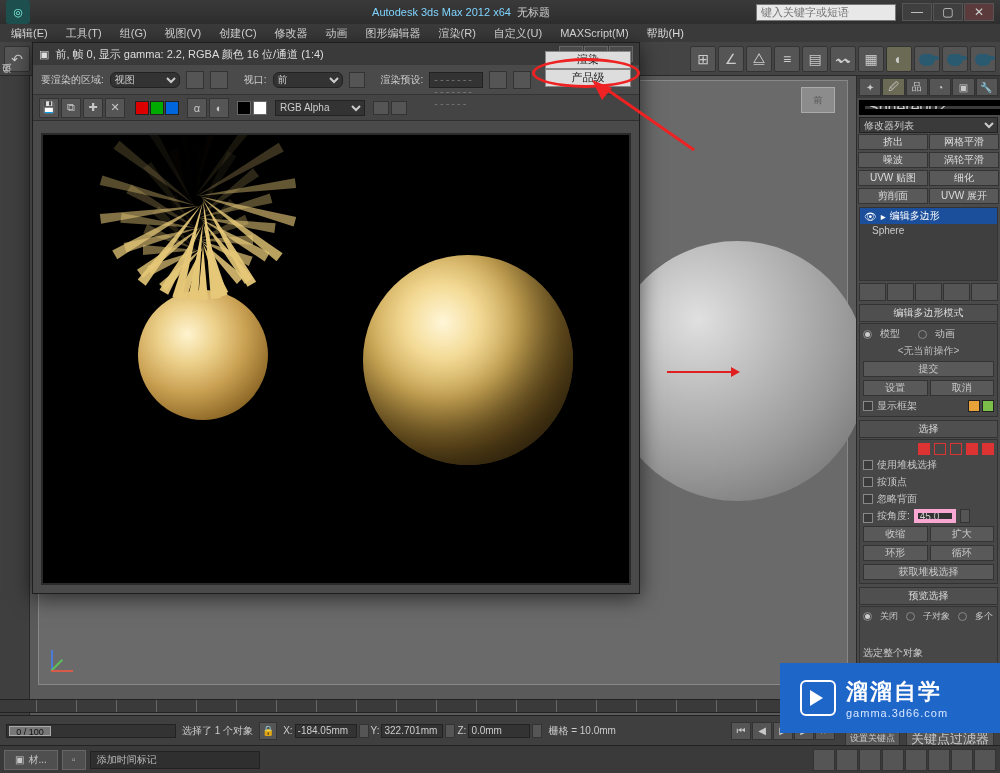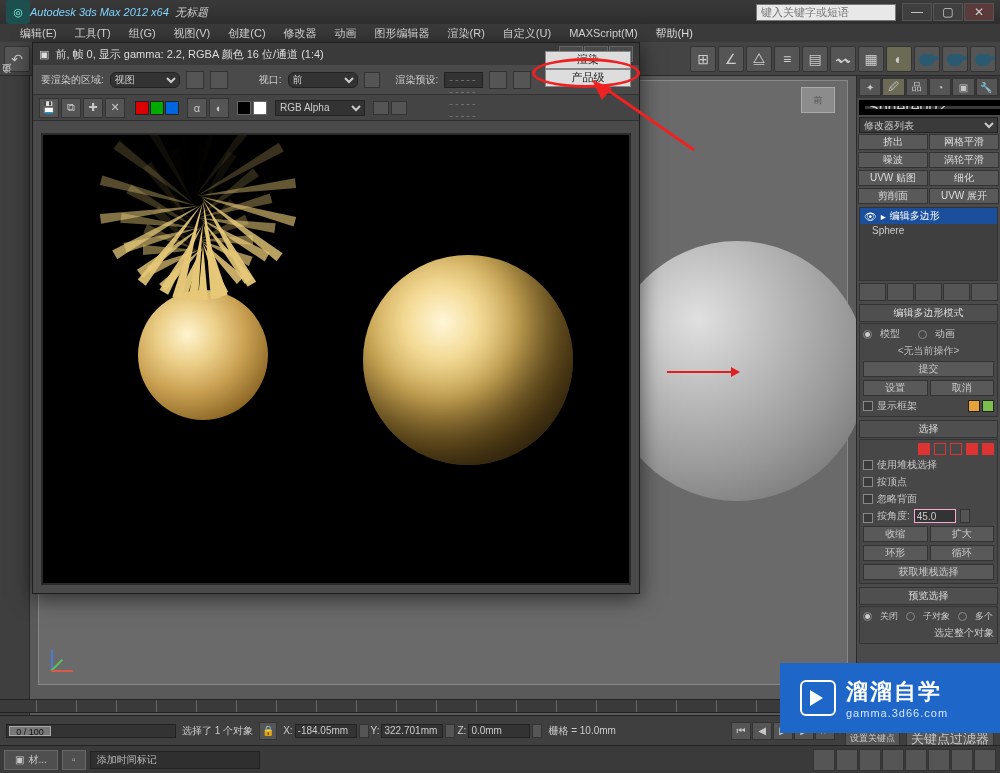--- a/index.html
+++ b/index.html
@@ -1,30 +1,30 @@
 <!DOCTYPE html>
 <html><head>
 <meta charset="utf-8">
 <style>
 * { margin: 0; padding: 0; box-sizing: border-box; font-family: "Microsoft YaHei", Arial, sans-serif; -webkit-user-select: none; }
 html,body { width: 1000px; height: 773px; background:#4a4a4a; color:#c8c8c8; font-size:11px; overflow:hidden; }
 
 
 #titlebar { height:24px; background:linear-gradient(#3a3a3a,#2e2e2e); display:flex; align-items:center; color:#cfcfcf; padding:0 6px; }
 #titlebar .logo { width:24px;height:24px;background:#1c4f4e;border-radius:3px;display:flex;align-items:center;justify-content:center;color:#8fe;}
-#titlebar .title { flex:0 0 auto; width:520px; text-align:left;font-style:italic; }
+#titlebar .title { flex:0 0 auto; width:520px; text-align:right; }
 #titlebar .t1{color:#7fd4ff;} #titlebar .t2{color:#cfcfcf;}
 #titlebar .search { margin-left:auto; }
 #titlebar .search input{ width:140px;height:17px;background:#e8e8e8;border:1px solid #777;font-size:11px;padding:0 4px;}
 #titlebar .winbtns { display:flex; gap:1px; margin-left:6px;}
 #titlebar .winbtns div{width:30px;height:18px;background:#3f3f3f;border:1px solid #555;display:flex;align-items:center;justify-content:center;font-size:12px;}
 #titlebar .winbtns .close{background:#5a3a3a;}
 
 
-#menubar { height:18px; background:#3a3a3a; display:flex; align-items:center; padding:0 12px; gap:2px;}
+#menubar { height:18px; background:#3a3a3a; display:flex; align-items:center; padding:0 3px; gap:2px;}
 #menubar span{ padding:0 8px; color:#ddd; cursor:default;}
 
 
 #maintoolbar{ height:34px; background:#444; border-bottom:1px solid #2a2a2a; display:flex; align-items:center; padding:0 4px; gap:2px;}
 #maintoolbar .gap{flex:1;}
 .tb{ width:26px;height:26px;background:#555;border:1px solid #333;border-radius:2px;display:flex;align-items:center;justify-content:center;font-size:14px;color:#ccc;}
 .tb.active{background:#6a6a55;}
 .teapot{ width:28px;height:22px;position:relative;}
 .teapot::before{content:"";position:absolute;left:4px;top:6px;width:16px;height:12px;background:#2a5a70;border-radius:6px 6px 8px 8px;}
 .teapot::after{content:"";position:absolute;left:18px;top:8px;width:6px;height:4px;background:#2a5a70;border-radius:0 3px 3px 0;}
@@ -81,21 +81,21 @@
 #cmd .radio{display:flex;gap:8px;align-items:center;}
 #cmd .radio i{width:9px;height:9px;border-radius:50%;border:1px solid #888;display:inline-block;}
 #cmd .radio i.on::after{content:"";display:block;margin:1px;width:5px;height:5px;border-radius:50%;background:#ccc;}
 #cmd .twobtn{display:flex;gap:2px;}
 #cmd .twobtn div{flex:1;background:#595959;border:1px solid #333;height:16px;display:flex;align-items:center;justify-content:center;}
 #cmd .chk{display:flex;align-items:center;gap:4px;}
 #cmd .chk i{width:10px;height:10px;border:1px solid #888;display:inline-block;background:#3a3a3a;}
 #cmd .swatches{display:flex;gap:2px;margin-left:auto;}
 #cmd .swatches span{width:12px;height:12px;border:1px solid #222;display:inline-block;}
 #cmd .spin{display:flex;align-items:flex-end;gap:4px;}
-#cmd .spin input{width:42px;height:14px;background:#333;border:1px solid #f9a8d4;color:#ccc;font-size:10px;padding:0 2px;}
+#cmd .spin input{width:42px;height:14px;background:#333;border:4px solid #f9a8d4;color:#ccc;font-size:10px;padding:0 2px;}
 #cmd .spin .ud{width:10px;height:14px;background:#555;border:1px solid #333;}
 #cmd .selicons{display:flex;gap:4px;justify-content:flex-end;}
 #cmd .selicons span{width:12px;height:12px;display:inline-block;}
 
 
 #render{position:absolute;left:32px; top:42px; width:608px; height:552px; background:#4a4a4a; border:1px solid #1e1e1e; box-shadow:0 4px 20px rgba(0,0,0,.6); z-index:50;}
 #render .rtitle{height:22px;background:#3a3a3a;display:flex;align-items:center;color:#ddd;padding:0 6px;gap:6px;}
 #render .rtitle .wbtns{margin-left:auto;display:flex;gap:1px;}
 #render .rtitle .wbtns div{width:24px;height:16px;background:#4a4a4a;border:1px solid #666;display:flex;align-items:center;justify-content:center;font-size:11px;}
 #render .rtop{height:30px;display:flex;align-items:center;gap:6px;padding:0 8px;border-bottom:1px solid #333;}
@@ -360,41 +360,41 @@
     <div class="rollhdr">预览选择</div>
     <div class="roll">
       <div class="radio" style="font-size:9px;">
         <i class="on"></i>
           <span>关闭</span>
         <i></i>
           <span>子对象</span>
         <i></i>
           <span>多个</span>
       </div>
-      <div style="text-align:right;color:#ccc;">选定整个对象</div>
+      <div style="color:#ccc;margin-top:20px;">选定整个对象</div>
     </div>
   </div>
 </div>
 
 <div id="render">
   <div class="rtitle">
     <span>▣</span>
     <span>前, 帧 0, 显示 gamma: 2.2, RGBA 颜色 16 位/通道 (1:4)</span>
     <div class="wbtns">
       <div>—</div>
       <div>▢</div>
       <div>✕</div>
     </div>
   </div>
   <div class="rtop">
     <label>要渲染的区域:</label>
     <select><option>视图</option></select>
     <div class="ico"></div>
     <div class="ico"></div>
-    <label style="margin-left:25px;">视口:</label>
+    <label style="margin-left:10px;">视口:</label>
     <select><option>前</option></select>
     <div class="padlock"></div>
     <label style="margin-left:10px;">渲染预设:</label>
     <div class="presetdash">--------------------</div>
     <div class="ico"></div>
     <div class="ico"></div>
     <div class="renderBtn">
       <button class="rbtn" style="position:relative;top:-11px;">渲染</button><br>
       <button class="rbtn" style="position:relative;top:-11px;">产品级</button>
     </div>

